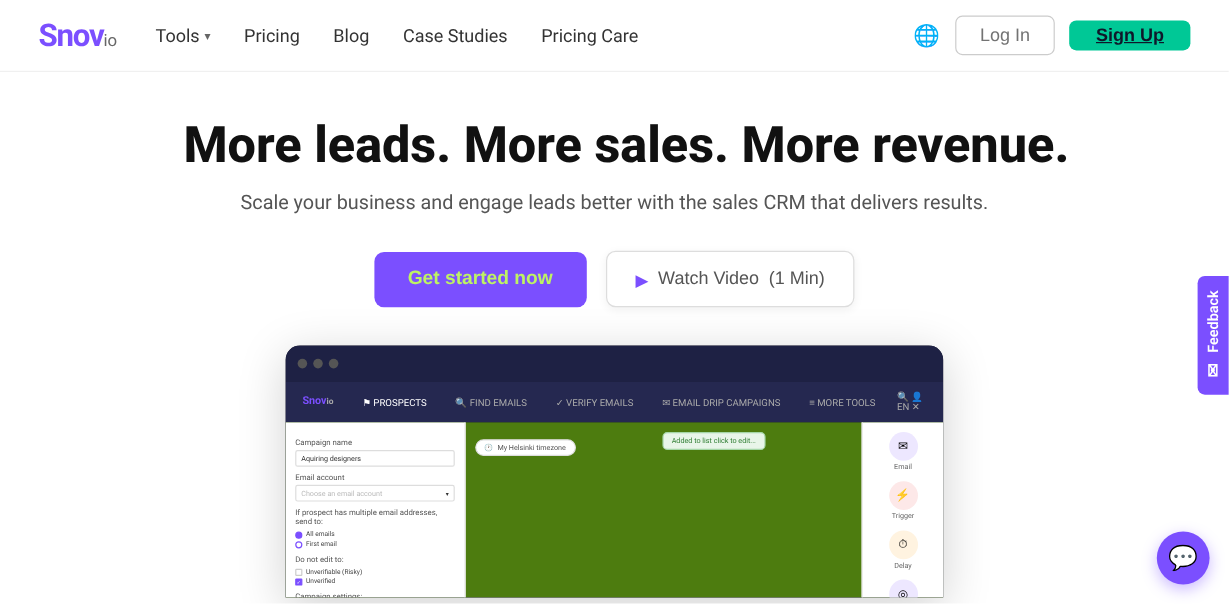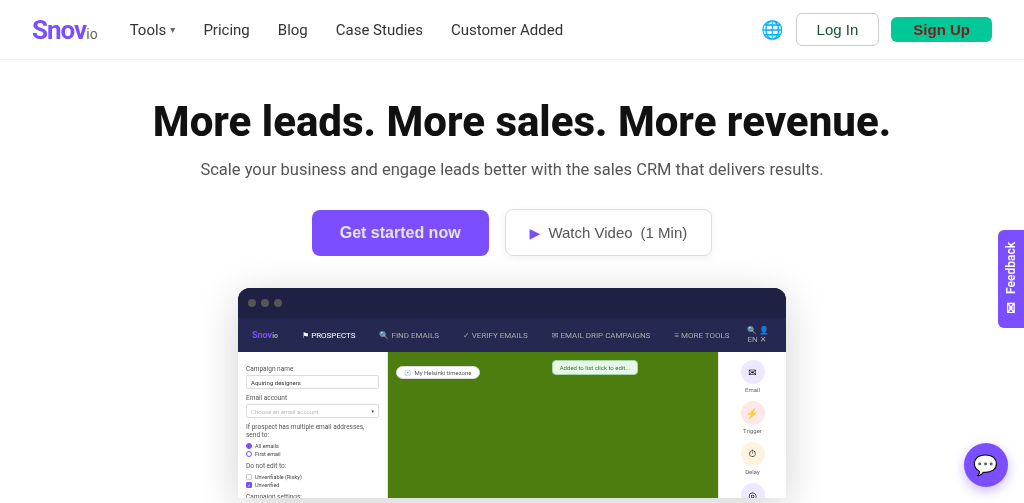--- a/index.html
+++ b/index.html
@@ -62,36 +62,37 @@
       gap: 12px;
     }
     .globe-icon {
       font-size: 18px;
       color: #666;
       cursor: pointer;
     }
     .btn-login {
       border: 1.5px solid #ccc;
       background: #fff;
-      color: #14532d;
+      color: #737373;
       padding: 7px 20px;
       border-radius: 6px;
       font-size: 15px;
       cursor: pointer;
       font-weight: 500;
     }
     .btn-signup {
       background: #00C896;
-      color: #7f1d1d;
+      color: #0f172a;
       padding: 4px 22px;
       border-radius: 6px;
       font-size: 15px;
       font-weight: 600;
       border: none;
       cursor: pointer;
+      text-decoration: underline;
     }
 
     
     .hero {
       display: flex;
       flex-direction: column;
       align-items: center;
       padding-top: 38px;
       padding-bottom: 20px;
     }
@@ -111,21 +112,21 @@
       margin-bottom: 30px;
     }
     .hero-actions {
       display: flex;
       align-items: center;
       gap: 16px;
       margin-bottom: 32px;
     }
     .btn-get-started {
       background: #7B4FFF;
-      color: #e5e5e5;
+      color: #bef264;
       padding: 14px 28px;
       border-radius: 8px;
       font-size: 16px;
       font-weight: 600;
       border: none;
       cursor: pointer;
     }
     .btn-watch-video {
       background: #fff;
       color: #555;
@@ -373,21 +374,21 @@
     <a class="nav-link">
       <span>Pricing</span>
     </a>
     <a class="nav-link">
       <span>Blog</span>
     </a>
     <a class="nav-link">
       <span>Case Studies</span>
     </a>
     <a class="nav-link">
-      <span>Customer Added</span>
+      <span>Pricing Care</span>
     </a>
   </div>
   <div class="nav-actions">
     <span class="globe-icon">🌐</span>
     <button class="btn-login">Log In</button>
     <button class="btn-signup">Sign Up</button>
   </div>
 </nav>
 
 <div class="hero">

